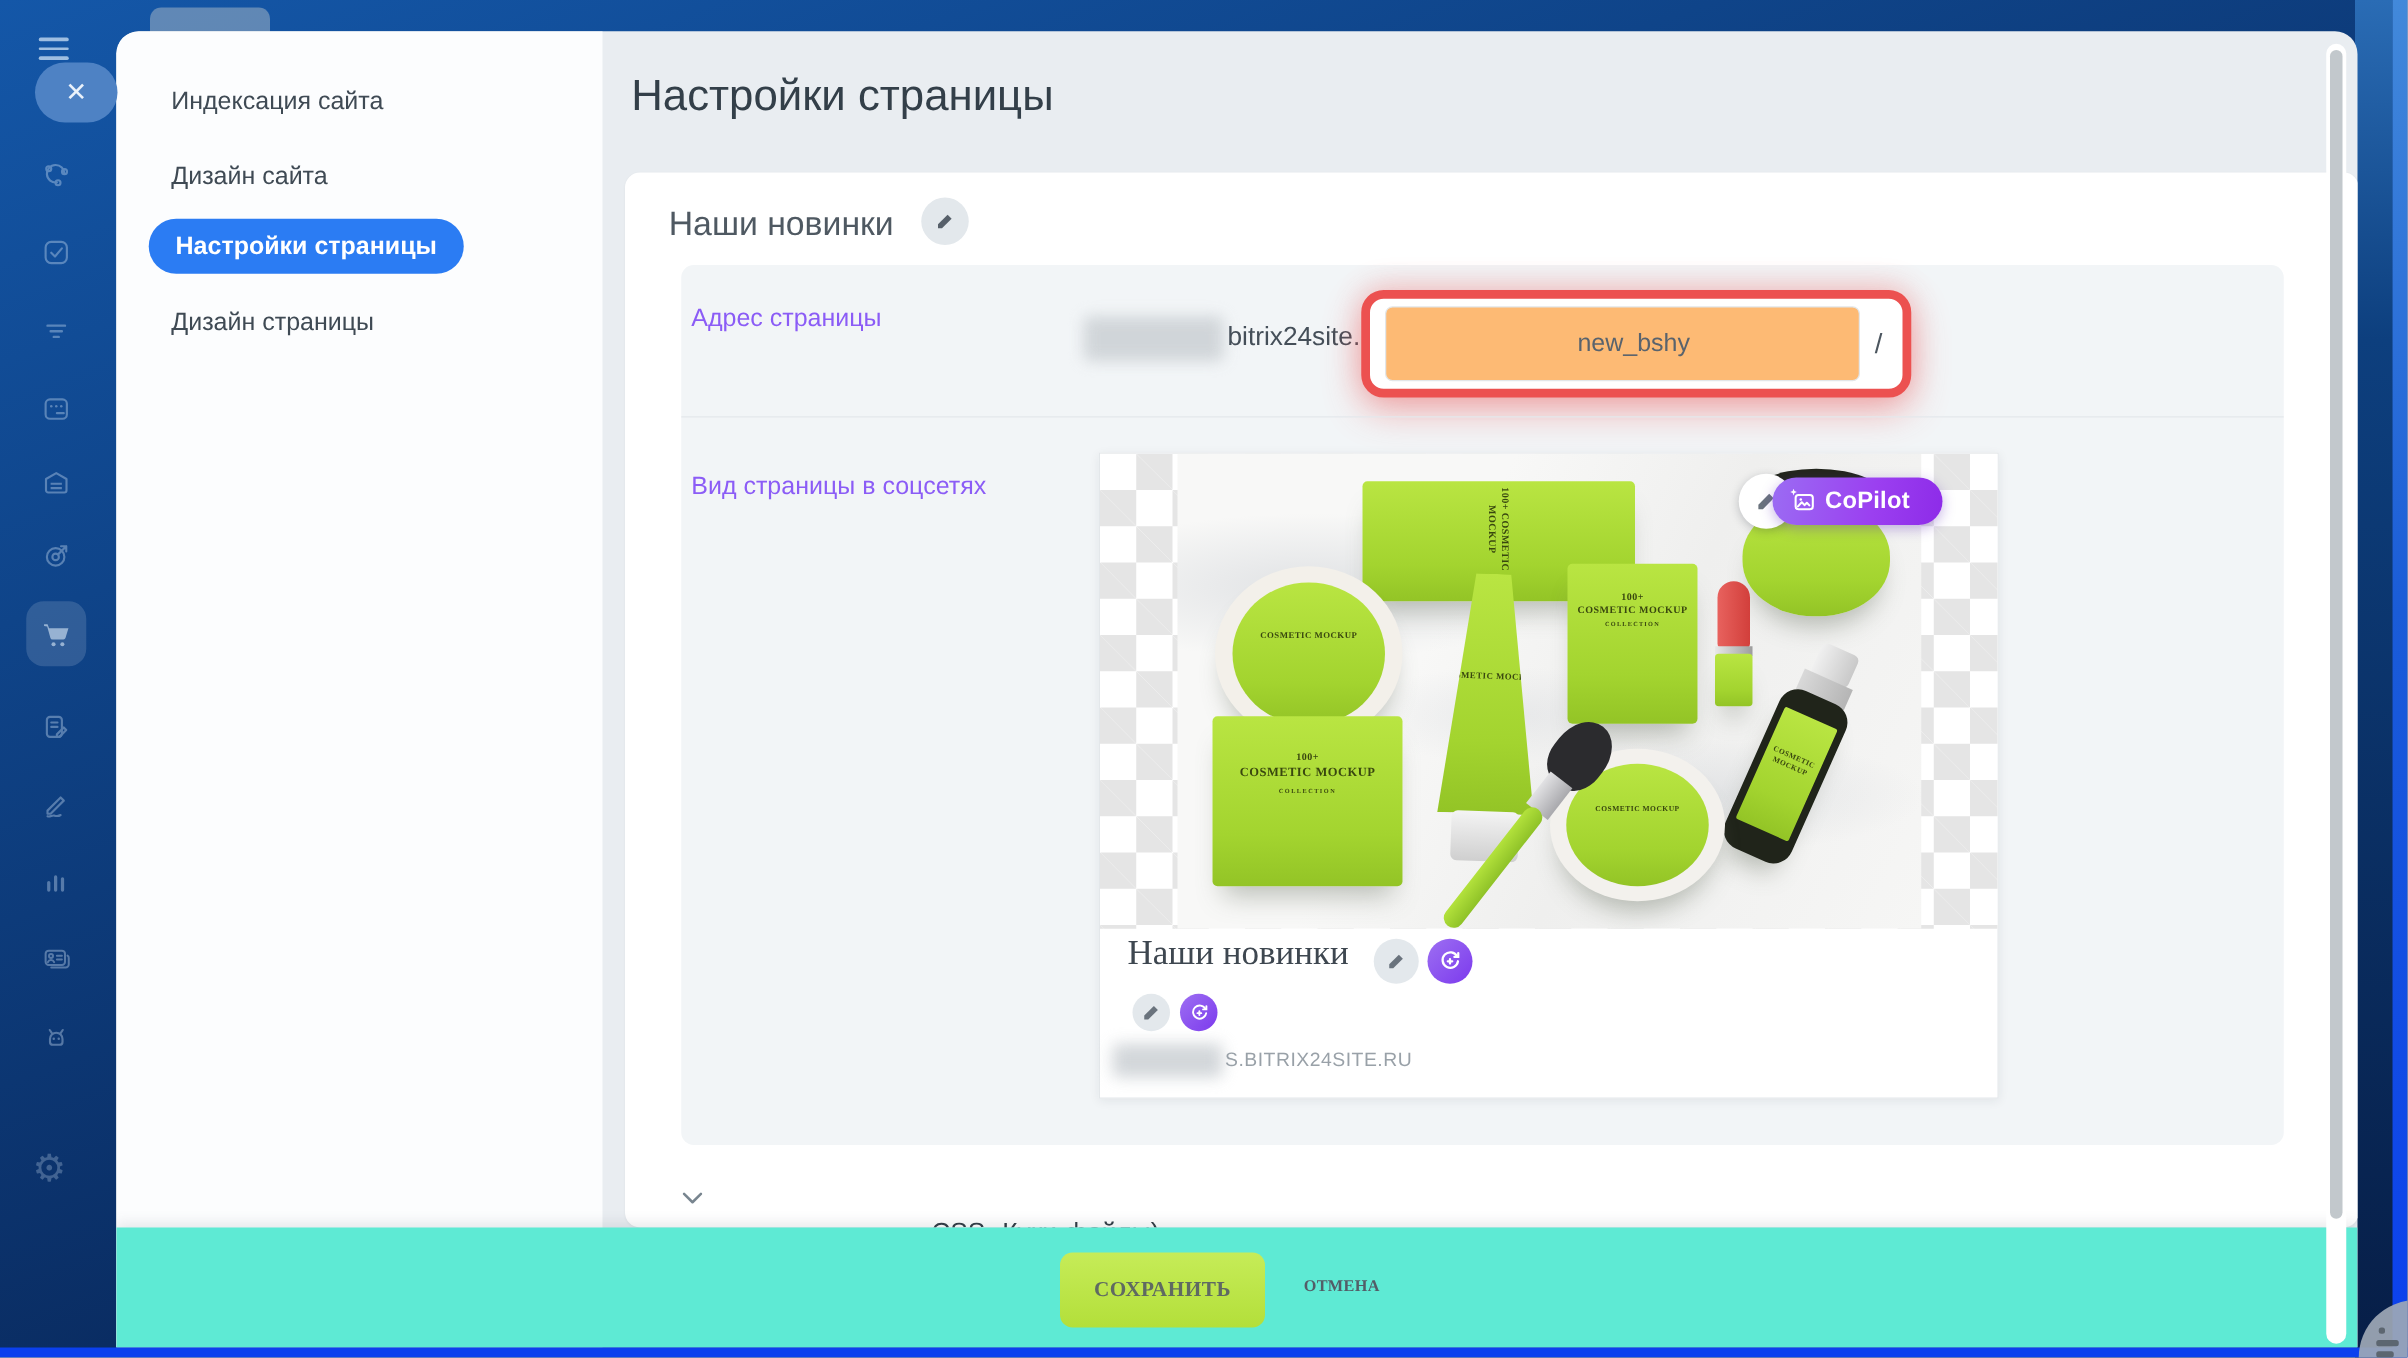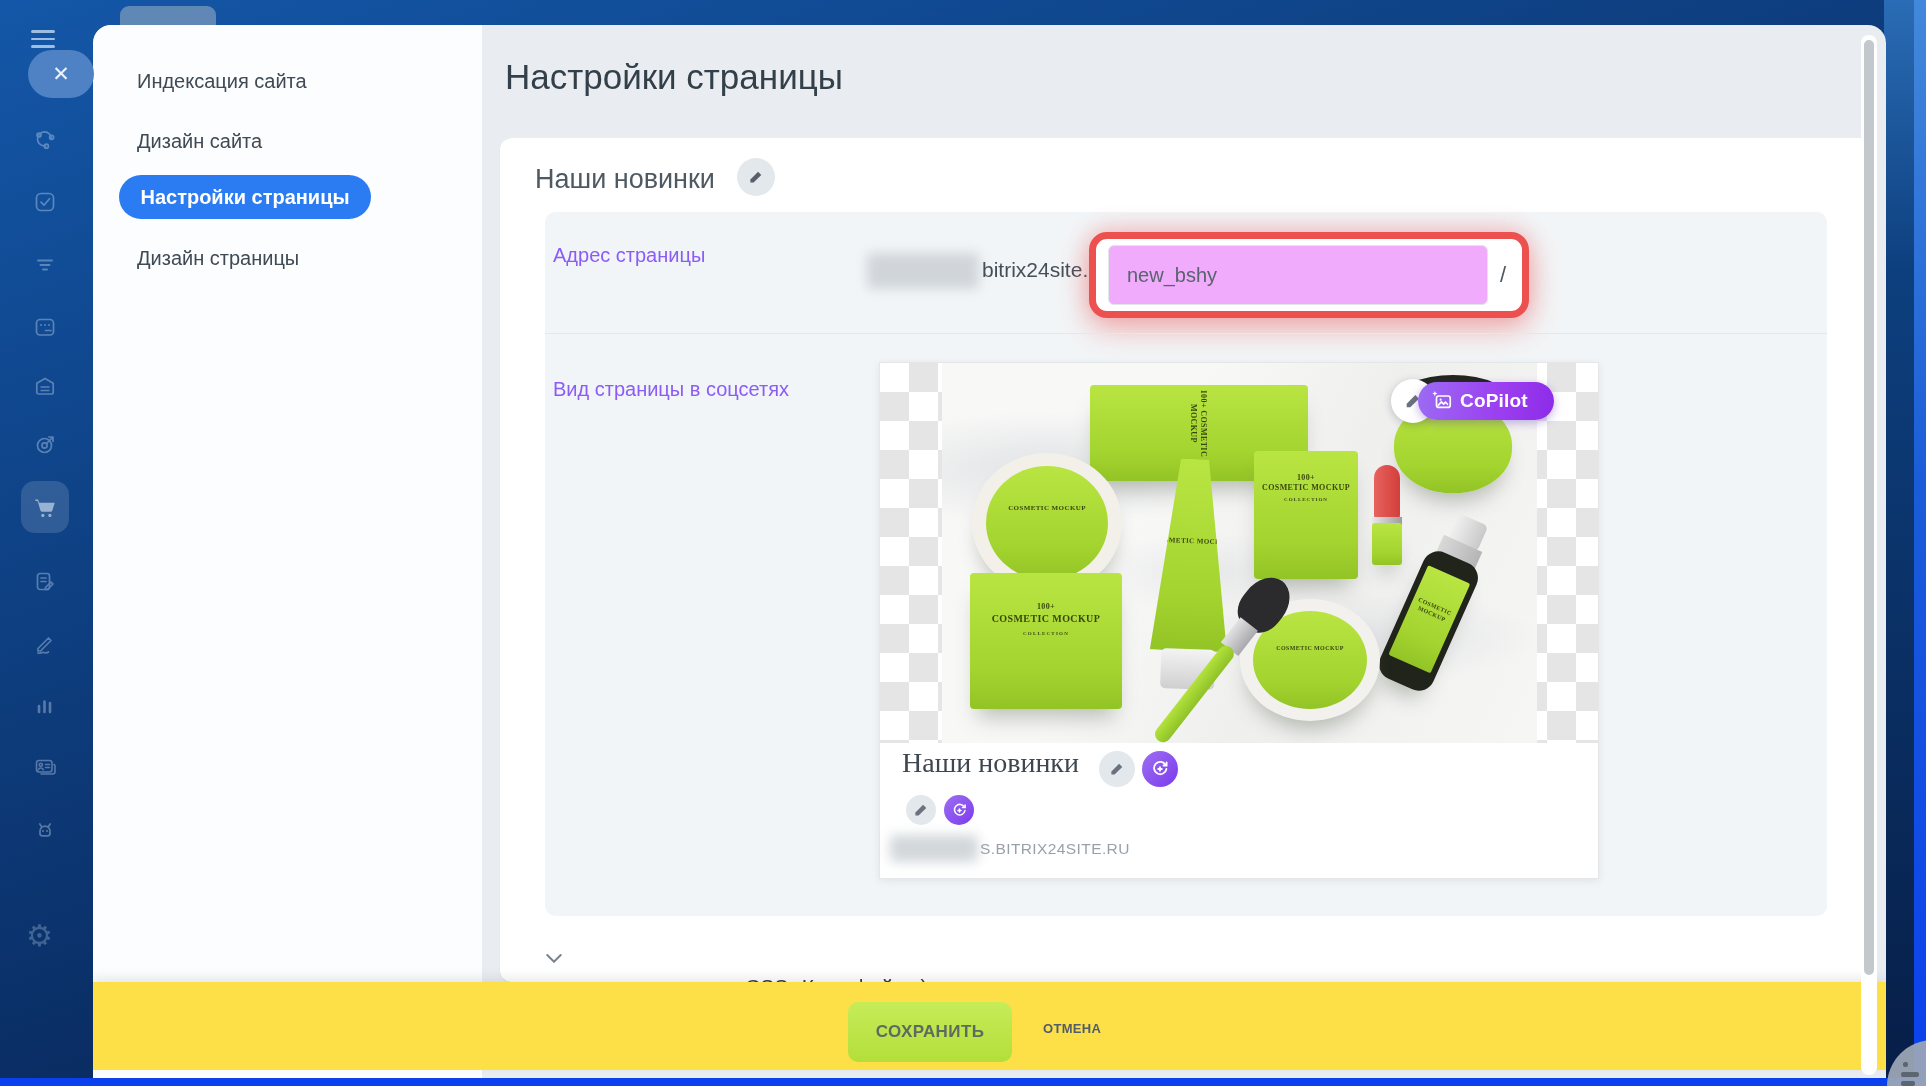--- a/index.html
+++ b/index.html
@@ -31,33 +31,33 @@
   .gear-glyph{left:26px;top:918px;font-size:30px;color:rgba(207,226,246,.28);}
   
   .panel{left:93px;top:25px;width:1793px;height:1053px;background:#e9edf1;border-radius:18px 18px 0 0;overflow:hidden;}
   .menu-col{left:0;top:0;width:389px;height:100%;background:#fcfdfe;border-radius:18px 0 0 0;}
   .menu-item{left:44px;font-size:20px;color:#3f4a54;cursor:pointer;white-space:nowrap;}
   .menu-pill{left:26px;top:150px;width:252px;height:44px;border-radius:22px;background:#2b7cf3;
     display:flex;align-items:center;justify-content:center;color:#fff;font-size:20px;font-weight:700;cursor:pointer;white-space:nowrap;}
   .main-title{left:412px;top:32px;font-size:35px;font-weight:300;color:#333f49;white-space:nowrap;}
   
   .card{left:407px;top:113px;width:1371px;height:844px;background:#fff;border-radius:12px;overflow:hidden;
-    box-shadow:0 1px 2px rgba(40,50,60,.05);}
+    box-shadow:0 1px 2px rgba(40,50,60,.05);padding-left:16px;}
   .card-heading{left:35px;top:26px;font-size:27px;color:#4f5962;white-space:nowrap;}
   .round-edit{border-radius:50%;background:#e3e8ec;display:flex;align-items:center;justify-content:center;cursor:pointer;}
   .round-edit svg{width:16px;height:16px;}
   .inner-box{left:45px;top:74px;width:1282px;height:704px;background:#f2f5f7;border-radius:10px;}
   .field-label{font-size:20px;color:#8b5cf6;white-space:nowrap;}
   .blur-block{background:#cbd0d4;filter:blur(6px);border-radius:4px;opacity:.85;}
   .domain-text{font-size:21px;color:#454f59;white-space:nowrap;}
   .red-box{left:589px;top:94px;width:440px;height:86px;border:7px solid #ec5150;border-radius:18px;background:#fff;
     box-shadow:0 10px 30px rgba(235,80,80,.45),0 -4px 22px rgba(235,80,80,.22);
     display:flex;align-items:center;padding:0 12px;box-sizing:border-box;}
-  .red-box input{flex:1;height:58px;min-width:0;border:1px solid #e2e6e9;border-radius:6px;background:#f0abfc;
-    font-family:inherit;font-size:20px;color:#59636d;padding:0 0 0 18px;outline:none;}
+  .red-box input{flex:1;height:58px;min-width:0;border:1px solid #e2e6e9;border-radius:6px;background:#fdba74;
+    font-family:inherit;font-size:20px;color:#59636d;padding:0 0 0 18px;outline:none;text-align:center;}
   .red-box .slash{margin:0 4px 0 12px;font-size:22px;color:#4c565f;}
   .divider{left:45px;top:195px;width:1282px;height:1px;background:#e4e8eb;}
   
   .preview-card{left:379px;top:224px;width:720px;height:517px;background:#fff;border:1px solid #e3e7ea;
     box-sizing:border-box;box-shadow:0 2px 8px rgba(30,40,50,.08);}
   .img-row{left:0;top:0;width:718px;height:380px;overflow:hidden;
     background-color:#fff;
     background-image:linear-gradient(45deg,#e5e5e5 25%,transparent 25%,transparent 75%,#e5e5e5 75%),
                      linear-gradient(45deg,#e5e5e5 25%,transparent 25%,transparent 75%,#e5e5e5 75%);
     background-size:58px 58px;background-position:0 0,29px 29px;}
@@ -79,21 +79,21 @@
     box-shadow:0 3px 10px rgba(90,40,180,.35);}
   .copilot-pill .lbl{color:#fff;font-size:19px;font-weight:700;letter-spacing:.2px;}
   .copilot-circle{border-radius:50%;background:linear-gradient(135deg,#9d6ff2,#7c3aed);
     display:flex;align-items:center;justify-content:center;cursor:pointer;}
   .prev-title{font-family:"Liberation Serif","DejaVu Serif",serif;font-size:28px;color:#3e4750;white-space:nowrap;}
   .prev-url{font-size:15.5px;color:#99a1a8;letter-spacing:.4px;white-space:nowrap;}
   
   .more-line{font-size:21px;color:#2f3942;white-space:nowrap;word-spacing:2px;}
   .more-line b{font-weight:700;}
   
-  .footer{left:0;top:957px;width:100%;height:88px;background:#fde047;box-shadow:0 -4px 10px rgba(90,100,110,.14);z-index:10;}
+  .footer{left:0;top:957px;width:100%;height:104px;background:#5eead4;box-shadow:0 -4px 10px rgba(90,100,110,.14);z-index:10;font-family:Liberation Serif, serif;}
   .save-btn{left:755px;top:20px;width:164px;height:60px;border:none;border-radius:10px;
     background:linear-gradient(180deg,#c6ec58,#b3df3a);color:#5f6a62;font-family:inherit;
     font-size:17px;font-weight:700;letter-spacing:.4px;cursor:pointer;}
   .cancel-btn{left:950px;top:39px;font-size:13px;font-weight:700;color:#535d67;cursor:pointer;letter-spacing:.3px;}
   
   .scroll-track{left:1861px;top:35px;width:16px;height:1040px;background:#fff;border-radius:8px;z-index:40;}
   .scroll-thumb{left:3px;top:5px;width:10px;height:935px;background:#c2c8cc;border-radius:5px;cursor:pointer;}
   .corner-widget{left:1887px;top:1040px;width:92px;height:92px;border-radius:50%;background:rgba(158,168,182,.92);z-index:60;cursor:pointer;}
   .corner-widget i{position:absolute;background:#5c6670;border-radius:2px;display:block;}
 </style>

